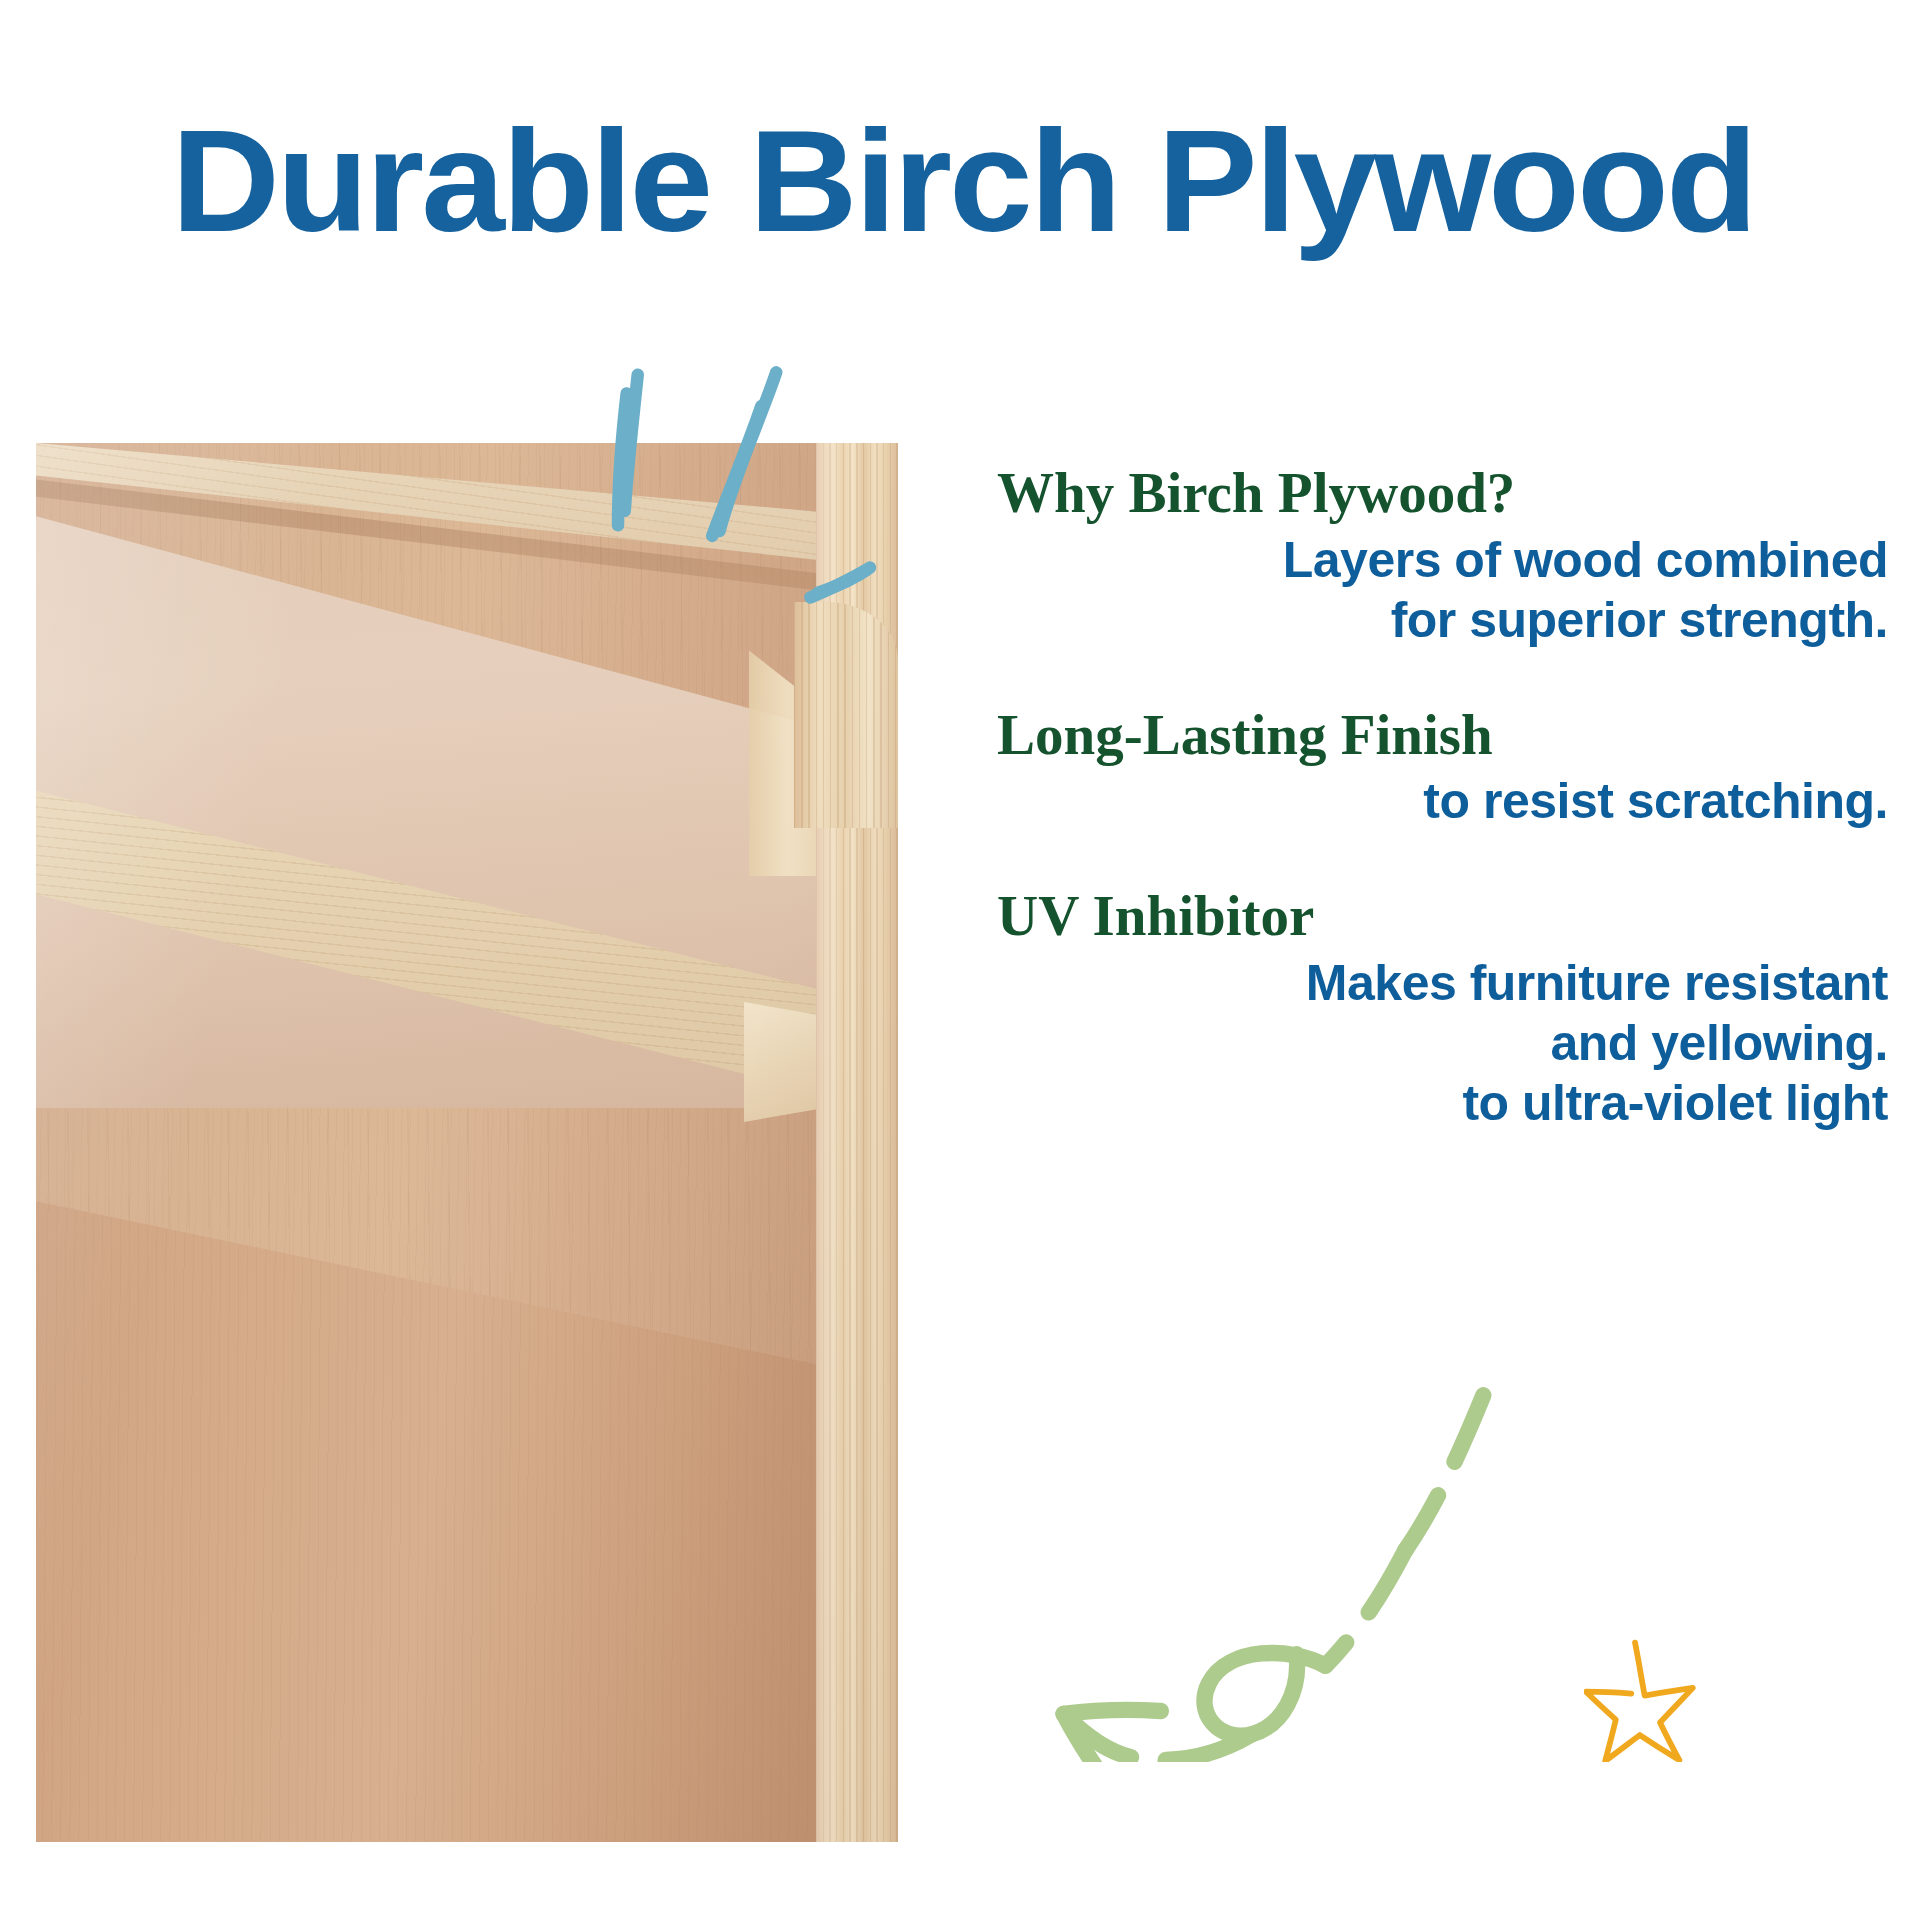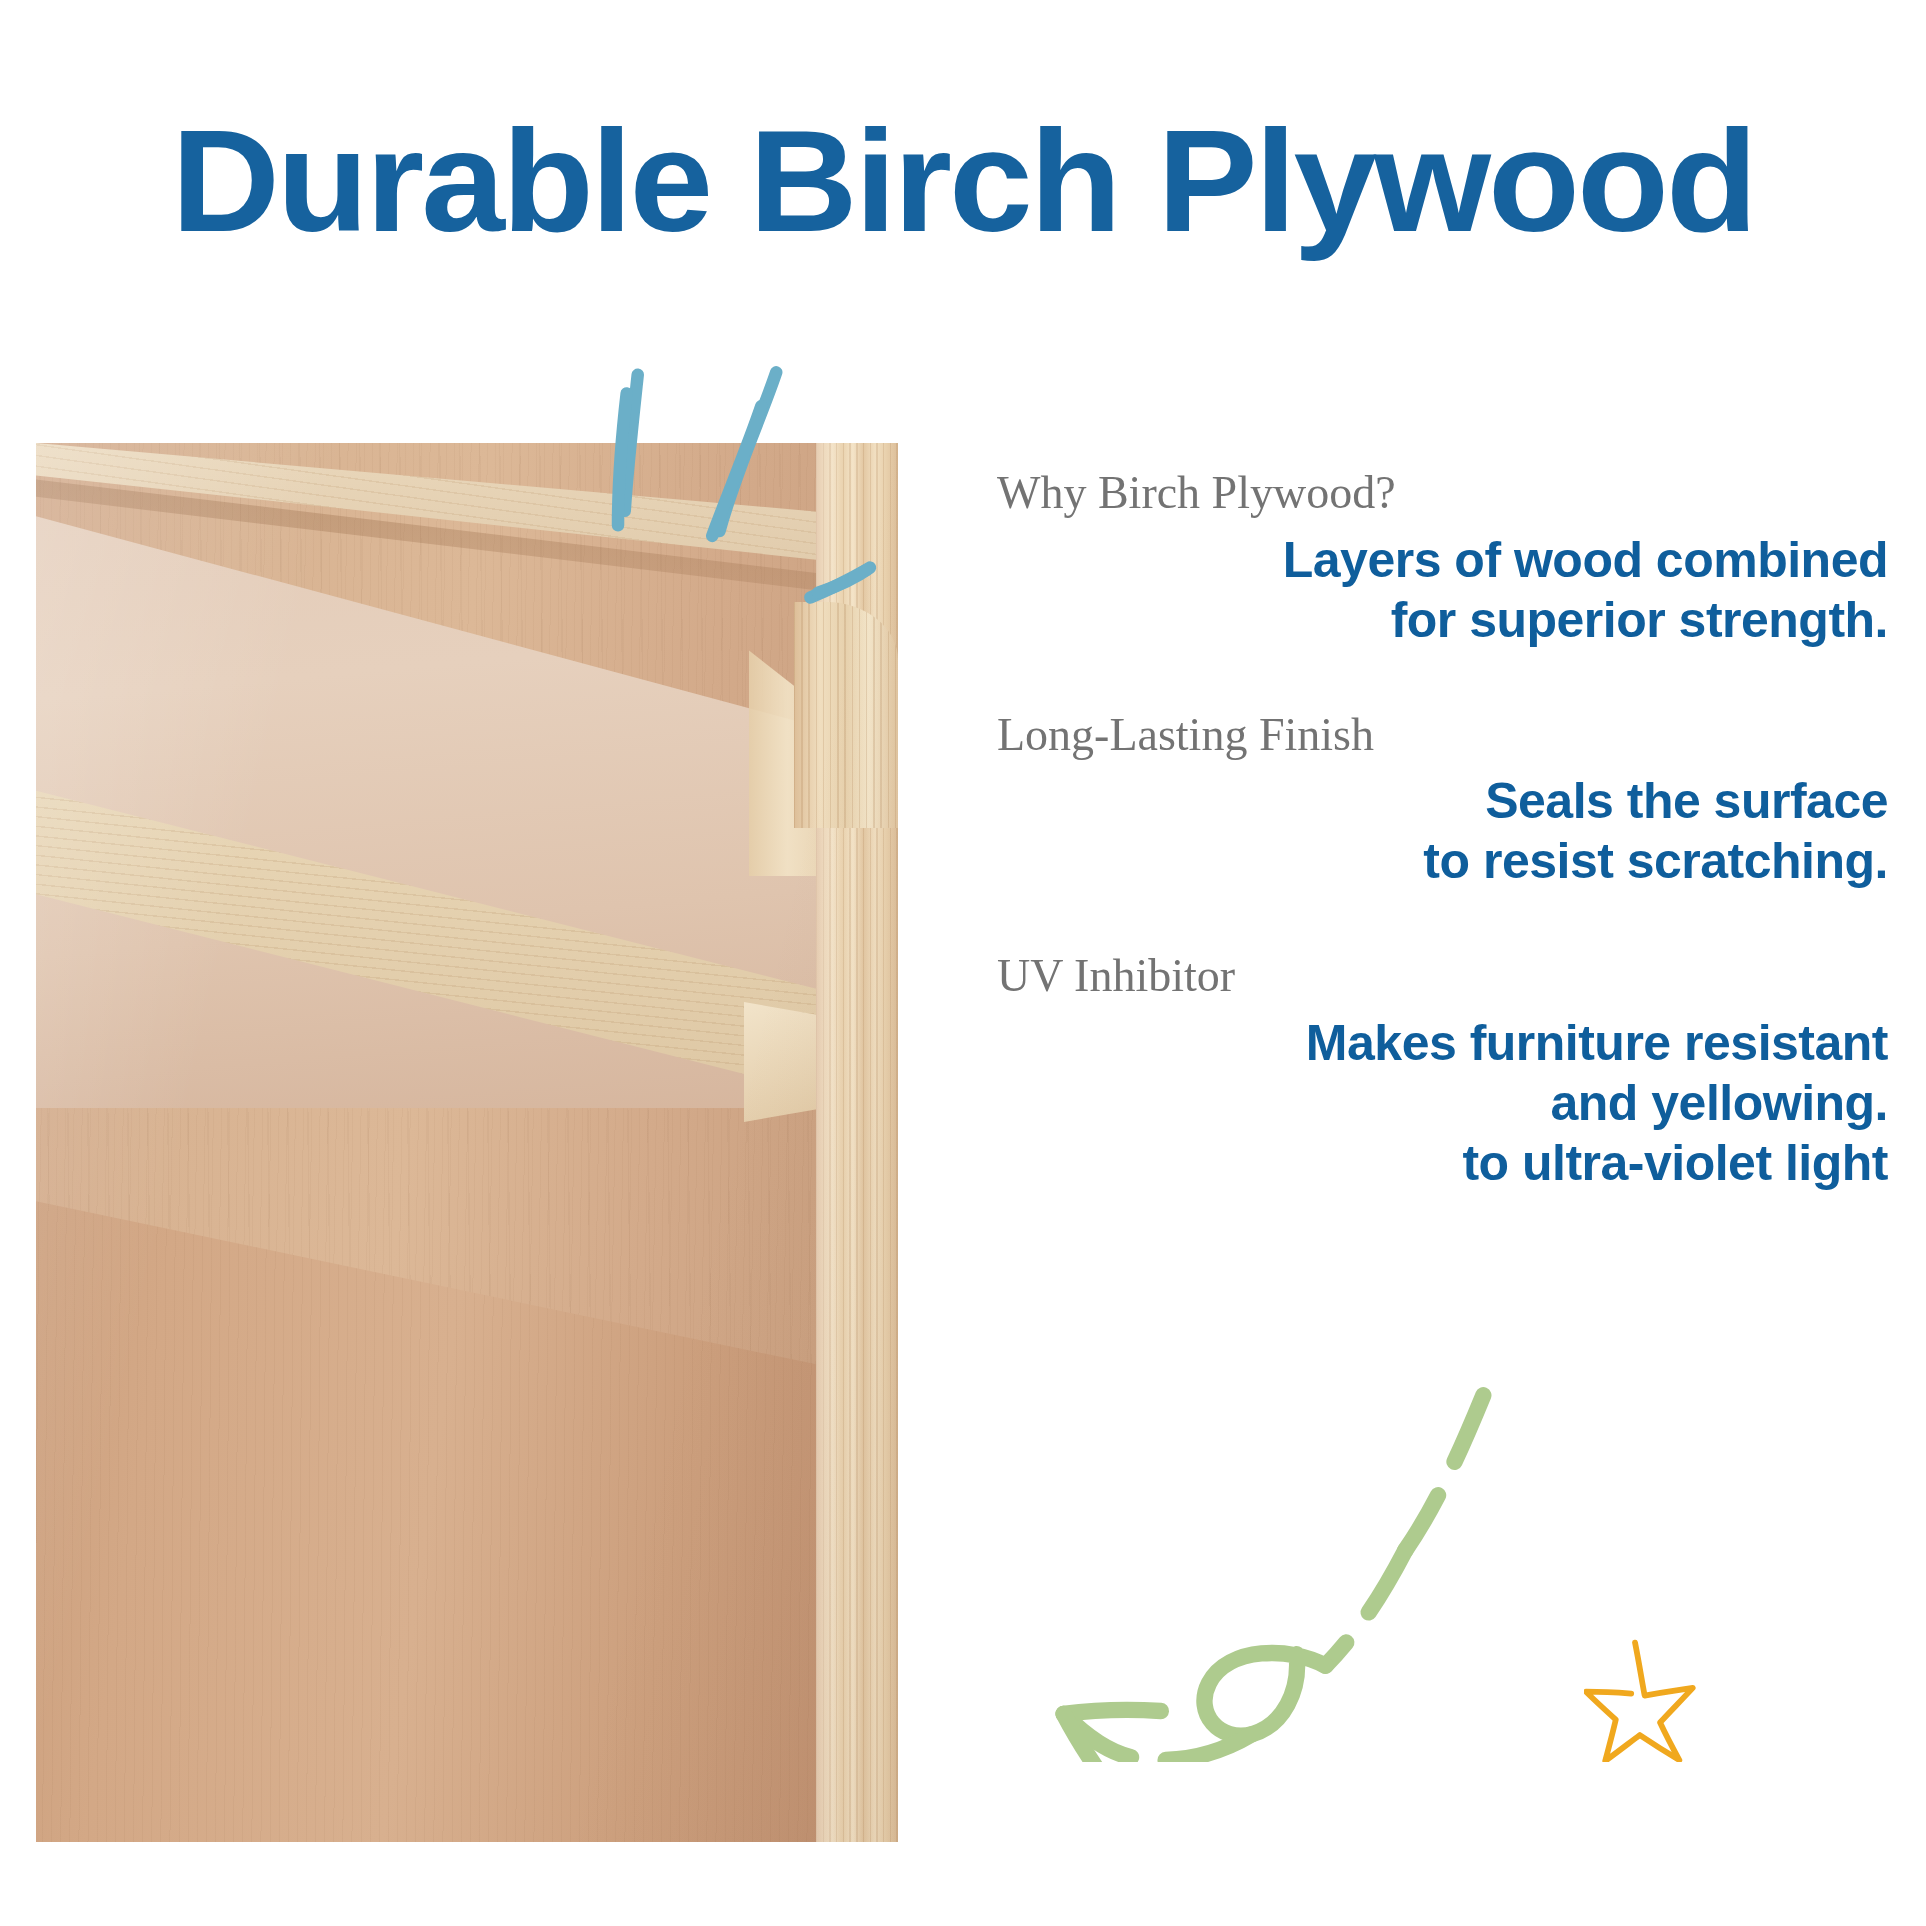--- a/index.html
+++ b/index.html
@@ -125,24 +125,24 @@
     background:linear-gradient(103deg,rgba(255,255,255,.22) 0%,rgba(255,255,255,0) 26%,rgba(255,255,255,0) 72%,rgba(120,80,50,.09) 100%);
     pointer-events:none;
   }
 
   
   #copy{position:absolute;left:997px;top:462px;width:891px;}
   .blk{margin-bottom:54px;}
   .blk:last-child{margin-bottom:16px;}
   .h{
     font-family:"Liberation Serif",serif;
-    font-weight:normal;
-    font-size:46px;
+    font-weight:bold;
+    font-size:57px;
     line-height:61px;
-    color:#737373;
+    color:#14532d;
     letter-spacing:0px;
     margin:0 0 6.7px 0;
     white-space:nowrap;
   }
   .p{
     font-family:"Liberation Sans",sans-serif;
     font-weight:bold;
     font-size:50px;
     line-height:60px;
     color:#0F5E9C;
@@ -218,21 +218,20 @@
       <div class="h">Why Birch Plywood?</div>
       <div class="p">
         <div>Layers of wood combined</div>
         <div>for superior strength.</div>
       </div>
     </div>
 
     <div class="blk">
       <div class="h">Long-Lasting Finish</div>
       <div class="p">
-        <div>Seals the surface</div>
         <div>to resist scratching.</div>
       </div>
     </div>
 
     <div class="blk">
       <div class="h">UV Inhibitor</div>
       <div class="p">
         <div>Makes furniture resistant</div>
         <div>and yellowing.</div>
         <div>to ultra-violet light</div>

